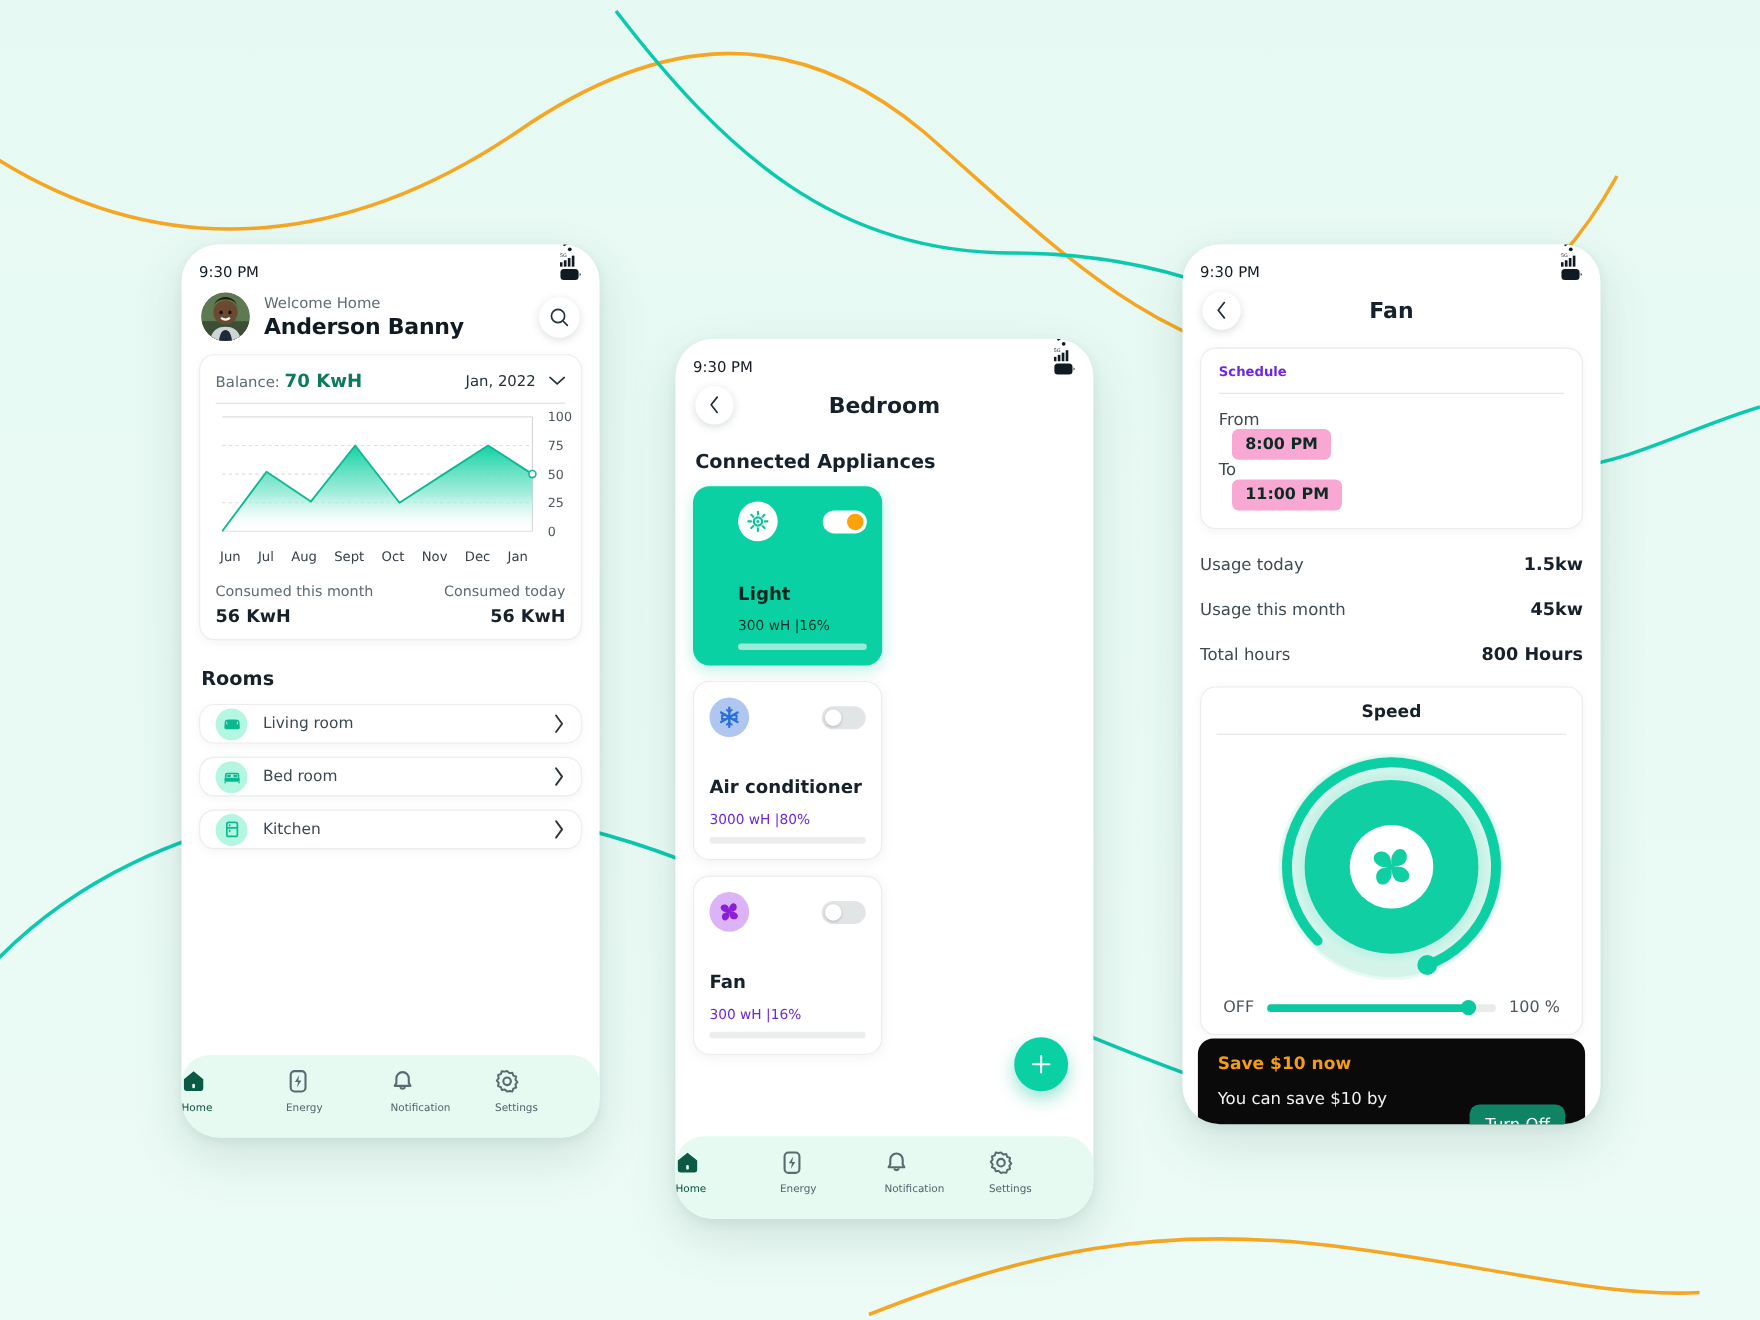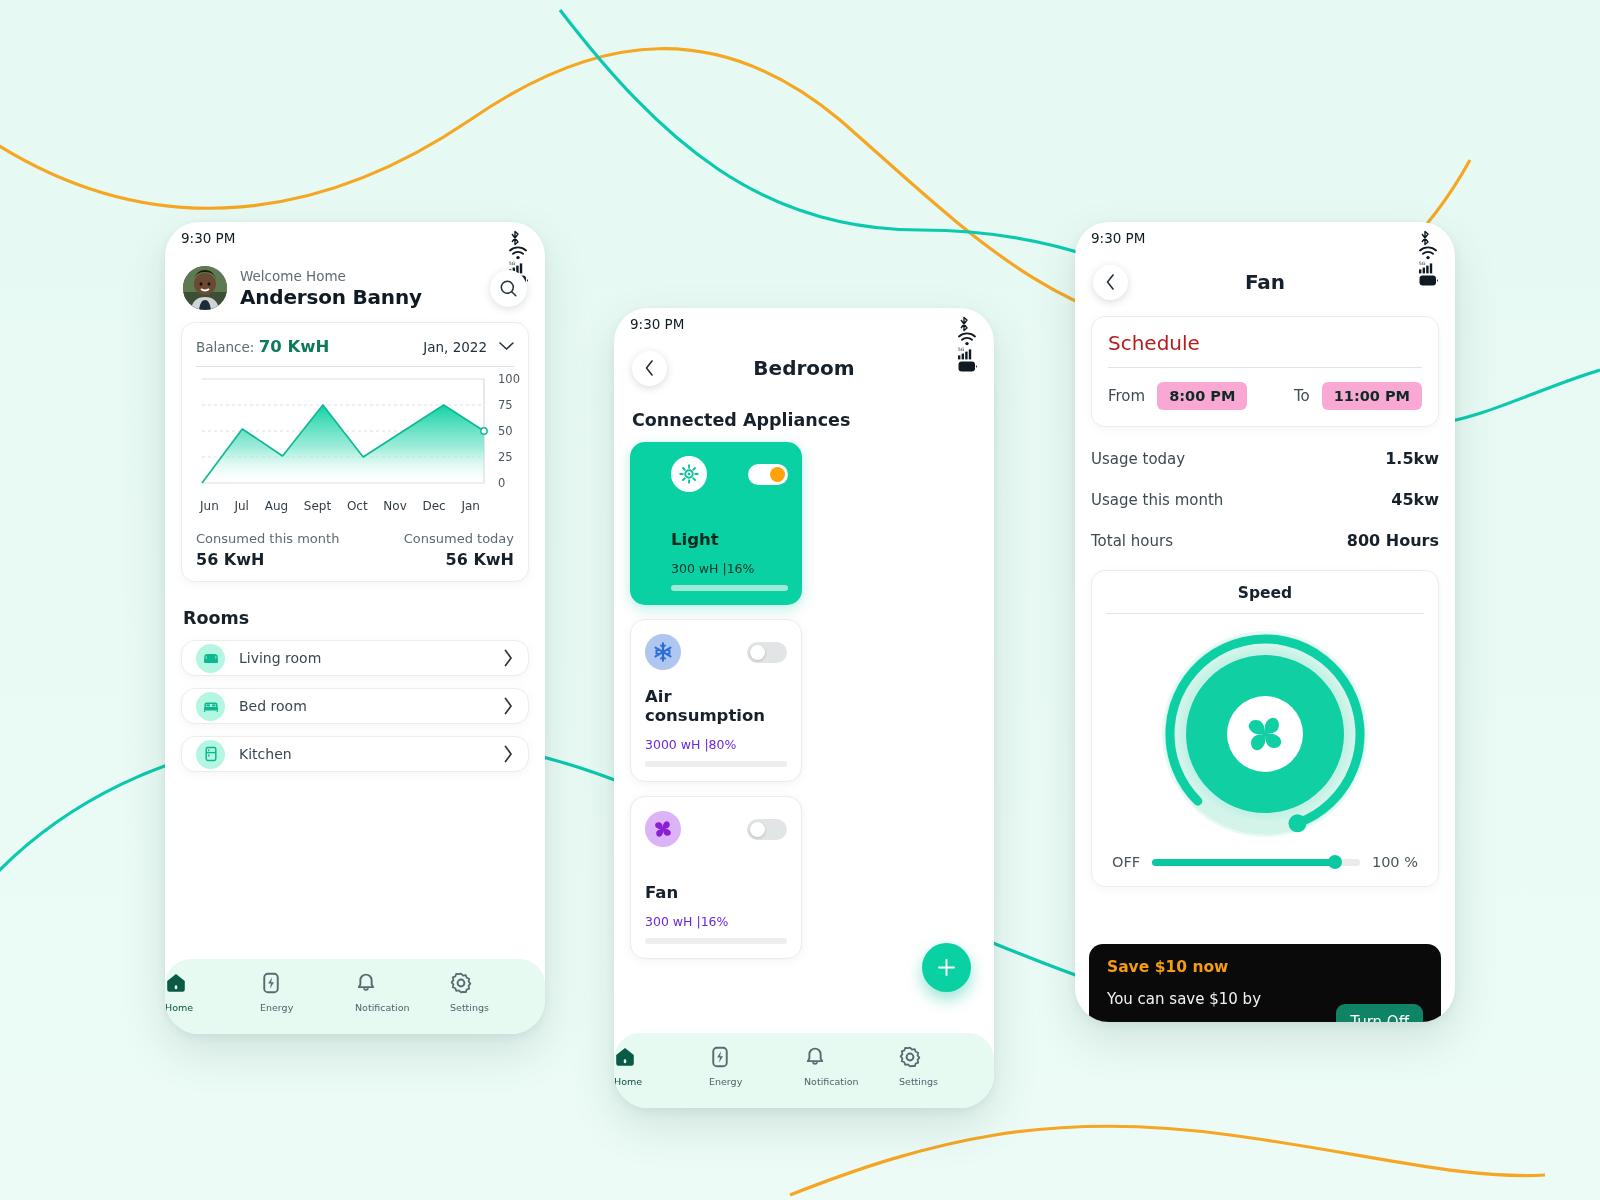--- a/index.html
+++ b/index.html
@@ -19,21 +19,21 @@
     overflow:hidden;
     box-shadow:0 18px 45px rgba(30,80,70,.13), 0 3px 10px rgba(30,80,70,.07);
     z-index:2;
   }
   #phone-home    { left:165px;  top:222px; width:380px;  height:812px; }
   #phone-room    { left:614px;  top:308px; width:380px;  height:800px; }
   #phone-device  { left:1075px; top:222px; width:380px;  height:800px; }
 
   
   .phone .topbar {
-    height:34px; display:flex; align-items:flex-start; justify-content:space-between;
+    height:34px; display:flex; align-items:flex-end; justify-content:space-between;
     padding:8px 16px 0 16px; font-size:13.5px; color:#101a22;
   }
   .sb-icons svg { display:block; }
 
   
   .section-title { font-size:17.5px; font-weight:bold; color:#16212b; }
   .card {
     background:#fff; border:1px solid #ececec; border-radius:14px;
     box-shadow:0 2px 8px rgba(100,120,115,.07);
   }
@@ -129,23 +129,23 @@
   .appl.on  .bar .fill { background:#ffffff; }
   .appl.off .bar .fill { background:#0ac39a; }
   .fab {
     position:absolute; right:23px; bottom:116px; width:49px; height:49px;
     border-radius:50%; background:#0ad1a3; display:flex; align-items:center;
     justify-content:center; box-shadow:0 7px 16px rgba(10,190,155,.42); cursor:pointer;
   }
 
   
   .sched-card { margin:14px 16px 0 16px; padding:14px 16px 16px 16px; }
-  .sched-title { font-size:20px; font-weight:normal; color:#b91c1c; }
+  .sched-title { font-size:12px; font-weight:bold; color:#6d28d9; }
   .sched-div { height:1px; background:#e3e3e3; margin:12px 0 14px 0; }
-  .sched-row { display:flex; align-items:center; }
+  .sched-row { display:flex; align-items:flex-start;flex-direction:column; }
   .sched-lbl { font-size:15px; color:#3d4a52; }
   .pill {
     background:#f9a8d4; color:#0c2b23; font-size:14.5px; font-weight:bold;
     padding:6px 12px; border-radius:6px; margin-left:12px; cursor:pointer;
   }
   .sched-spacer { flex:1; }
   .stat-row { display:flex; justify-content:space-between; align-items:center; padding:0 16px; margin-top:22px; }
   .stat-l { font-size:15px; color:#3d4a52; }
   .stat-r { font-size:16px; font-weight:bold; color:#16212b; }
   .speed-card { margin:20px 16px 0 16px; padding:13px 14px 16px 14px; }
@@ -444,21 +444,21 @@
           <span class="appl-ic" style="background:#aec6f0">
             <svg width="20" height="20" viewBox="0 0 16 16">
               <path d="M8 1v14M2 4.5l12 7M14 4.5l-12 7" stroke="#2b6fd4" stroke-width="1.7" stroke-linecap="round"></path>
               <path d="M6.2 2.6L8 4.3l1.8-1.7M6.2 13.4L8 11.7l1.8 1.7M2.6 6.6l.2 2.3 2.1.8M13.4 6.6l-.2 2.3-2.1.8M2.6 9.4l.2-2.3 2.1-.8M13.4 9.4l-.2-2.3-2.1-.8" fill="none" stroke="#2b6fd4" stroke-width="1.3" stroke-linecap="round" stroke-linejoin="round"></path>
             </svg>
           </span>
           <span class="toggle off">
             <span class="knob"></span>
           </span>
         </div>
-        <div class="appl-name">Air consumption</div>
+        <div class="appl-name">Air conditioner</div>
         <div class="appl-meta">3000 wH  |80%</div>
         <div class="bar"><span class="fill" style="width:80%"></span></div>
       </div>
       <div class="appl off">
         <div class="appl-top">
           <span class="appl-ic" style="background:#dcb3f7">
             <svg width="20" height="20" viewBox="0 0 16 16">
               <g transform="translate(8,8)">
                 <path d="M0 0c0-3.6 -1.2-5.4 -3.6-5.4s-3.6 2.4 -1.8 4.2 3.6 1.2 5.4 1.2z" fill="#8b1fd6"></path>
                 <path d="M0 0c3.6 0 5.4-1.2 5.4-3.6s-2.4-3.6 -4.2-1.8 -1.2 3.6 -1.2 5.4z" fill="#8b1fd6"></path>

